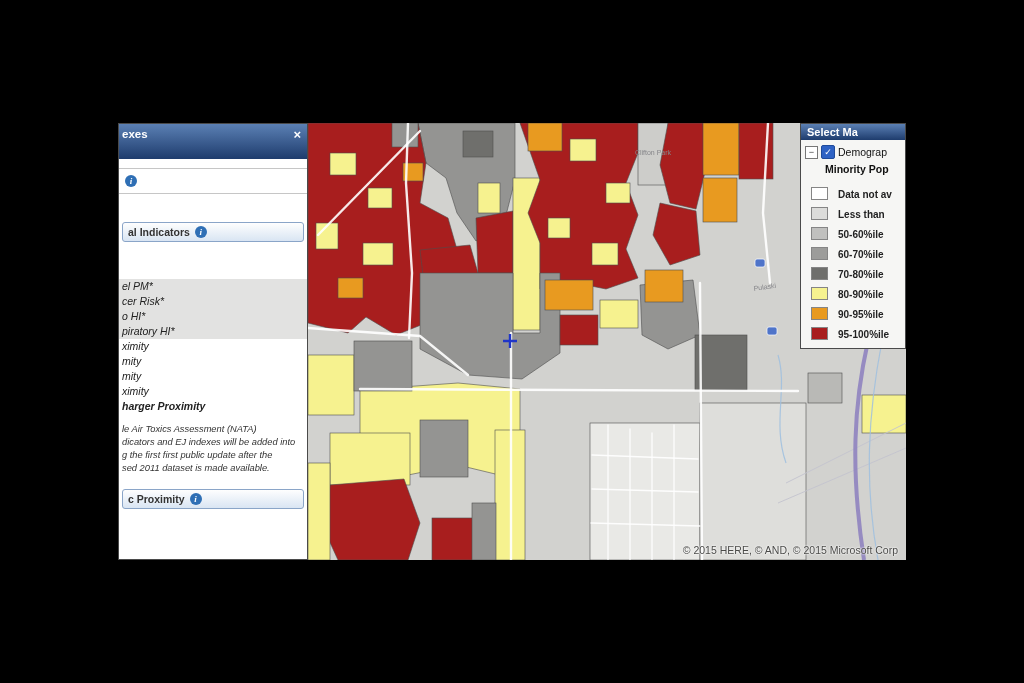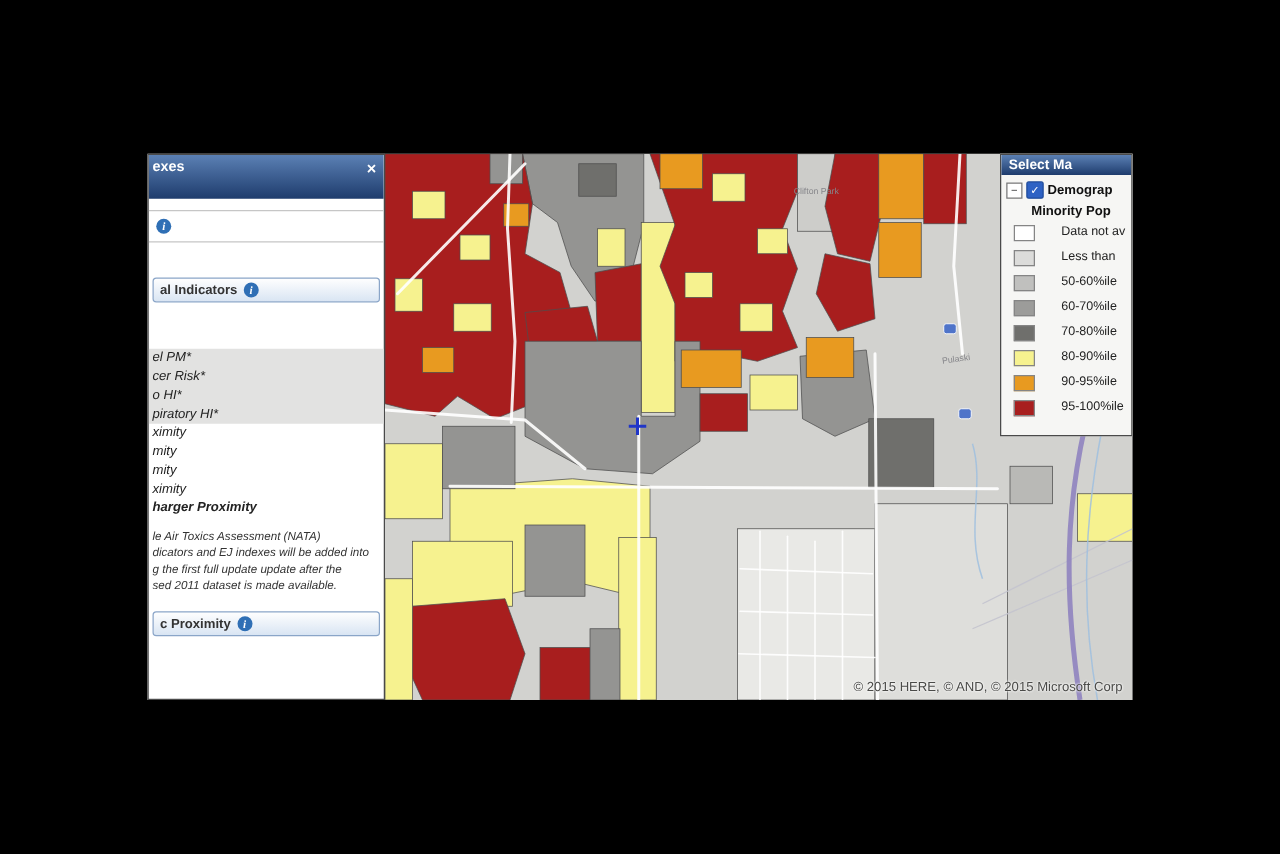--- a/index.html
+++ b/index.html
@@ -56,23 +56,23 @@
                 border:1px solid #4a4a4a;box-sizing:border-box;overflow:hidden;}
   .legend-titlebar{height:16px;background:linear-gradient(#5b80b4,#1e3c6d);color:#fff;
                    font-weight:bold;font-size:11px;display:flex;align-items:center;
                    padding:0 6px;white-space:nowrap;text-align:right;}
   .legend-body{padding:4px 3px 8px 4px;}
   .toc-row{display:flex;align-items:center;gap:3px;height:16px;}
   .collapse-box{width:11px;height:11px;border:1px solid #777;background:#fff;font-size:9px;
                 display:inline-flex;align-items:center;justify-content:center;color:#333;flex:0 0 auto;}
   .checkbox{width:12px;height:12px;background:#2e62c4;border:1px solid #1f4b9b;border-radius:2px;
             color:#fff;font-size:9px;display:inline-flex;align-items:center;justify-content:center;flex:0 0 auto;}
-  .toc-label{font-weight:bold;font-size:10.5px;color:#111;white-space:nowrap;}
+  .toc-label{font-weight:normal;font-size:10.5px;color:#111;white-space:nowrap;}
   .layer-label{font-weight:bold;font-size:10.5px;color:#111;margin:3px 0 5px 20px;white-space:nowrap;}
-  .legend-entry{display:flex;align-items:flex-start;gap:21px;height:20px;margin-left:6px;}
+  .legend-entry{display:flex;align-items:flex-end;gap:10px;height:20px;margin-left:6px;font-weight:bold;}
   .swatch{width:17px;height:13px;border:1px solid #858585;box-sizing:border-box;flex:0 0 auto;}
   .legend-label{font-size:10px;color:#222;white-space:nowrap;}
 </style>
 </head>
 <body>
 
 <div class="stage">
 
   <div class="map-area">
     <svg width="598" height="437" viewBox="0 0 598 437">
@@ -194,21 +194,21 @@
       <div class="ind-item">ximity</div>
       <div class="ind-item">mity</div>
       <div class="ind-item">mity</div>
       <div class="ind-item">ximity</div>
       <div class="ind-item strong">harger Proximity</div>
     </div>
 
     <div class="note">
       <p>le Air Toxics Assessment (NATA)</p>
       <p>dicators and EJ indexes will be added into</p>
-      <p>g the first full update update after the</p>
+      <p>g the first first public update after the</p>
       <p>sed 2011 dataset is made available.</p>
     </div>
 
     <div class="acc-header demo">
       <span>c Proximity</span>
       <span class="info-icon">i</span>
     </div>
   </div>
 
   <div class="legend-panel">

